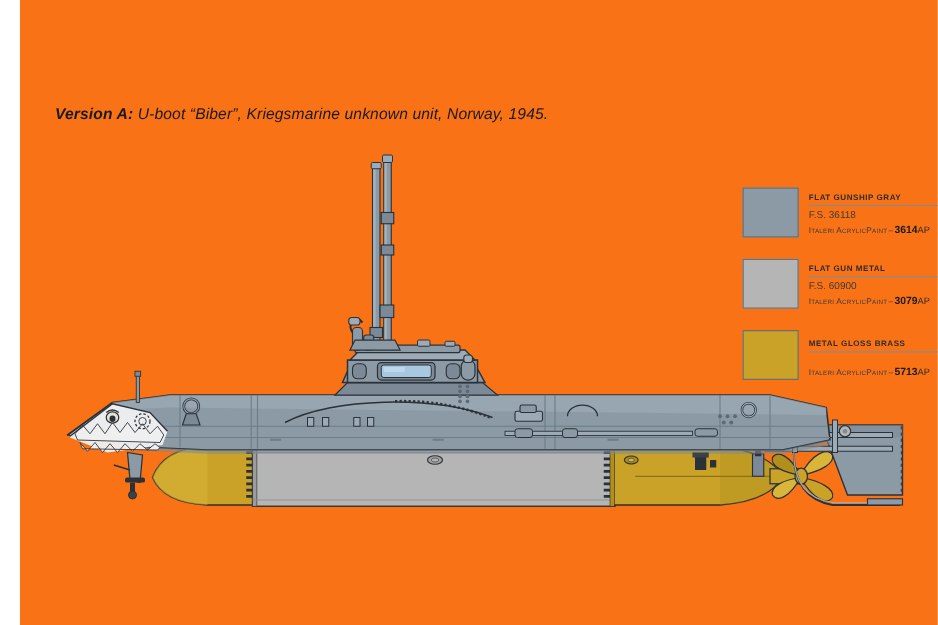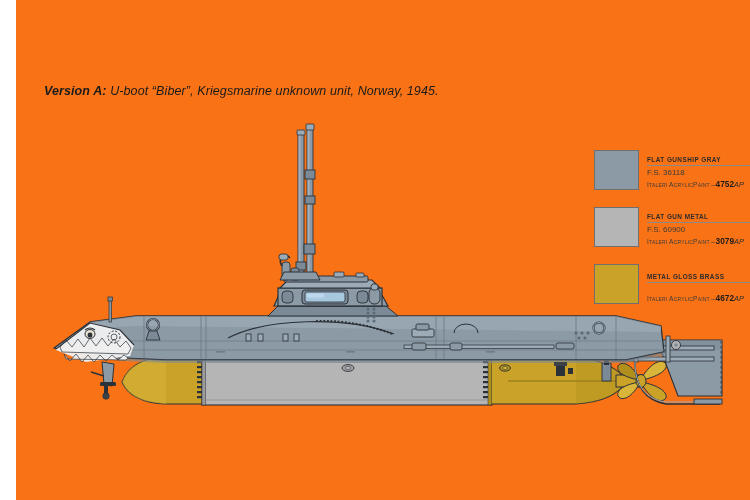--- a/index.html
+++ b/index.html
@@ -98,21 +98,20 @@
   }
   .paint-line .dash{ padding:0 1px; }
   .paint-line .code{
     font-weight:bold;
     font-size:8.3px;
     color:#1a1a1a;
   }
   .paint-line .ap{
     font-size:7.4px;
     color:#2b2b2b;
-    font-style:italic;
   }
   .legend-row.no-fs .fs-code{ visibility:hidden; height:0; overflow:hidden;}
 </style>
 </head>
 <body>
 
 <div id="page" style="background: #f97316; margin-left: 16px;">
 
   <div class="caption">
     <span class="lead">Version A:</span><span> U-boot “Biber”, Kriegsmarine unknown unit, Norway, 1945.</span>
@@ -397,21 +396,21 @@
 
   <div class="legend">
 
     <div class="legend-row">
       <div class="swatch" style="background-color: rgb(139, 154, 165);"></div>
       <div class="legend-text">
         <div class="paint-name">Flat Gunship Gray</div>
         <div class="rule"></div>
         <div class="fs-code">F.S. 36118</div>
         <div class="paint-line">
-          <span class="brand">Italeri AcrylicPaint</span><span class="dash">–</span><span class="code">4752</span><span class="ap">AP</span>
+          <span class="brand">Italeri AcrylicPaint</span><span class="dash">–</span><span class="code">3614</span><span class="ap">AP</span>
         </div>
       </div>
     </div>
 
     <div class="legend-row">
       <div class="swatch" style="background-color: rgb(181, 181, 181);"></div>
       <div class="legend-text">
         <div class="paint-name">Flat Gun Metal</div>
         <div class="rule"></div>
         <div class="fs-code">F.S. 60900</div>
@@ -421,20 +420,20 @@
       </div>
     </div>
 
     <div class="legend-row no-fs">
       <div class="swatch" style="background-color: rgb(201, 162, 39);"></div>
       <div class="legend-text">
         <div class="paint-name">Metal Gloss Brass</div>
         <div class="rule"></div>
         <div class="fs-code"></div>
         <div class="paint-line" style="margin-top:8px">
-          <span class="brand">Italeri AcrylicPaint</span><span class="dash">–</span><span class="code">4672</span><span class="ap">AP</span>
+          <span class="brand">Italeri AcrylicPaint</span><span class="dash">–</span><span class="code">5713</span><span class="ap">AP</span>
         </div>
       </div>
     </div>
 
   </div>
 
 </div>
 
 </body></html>

